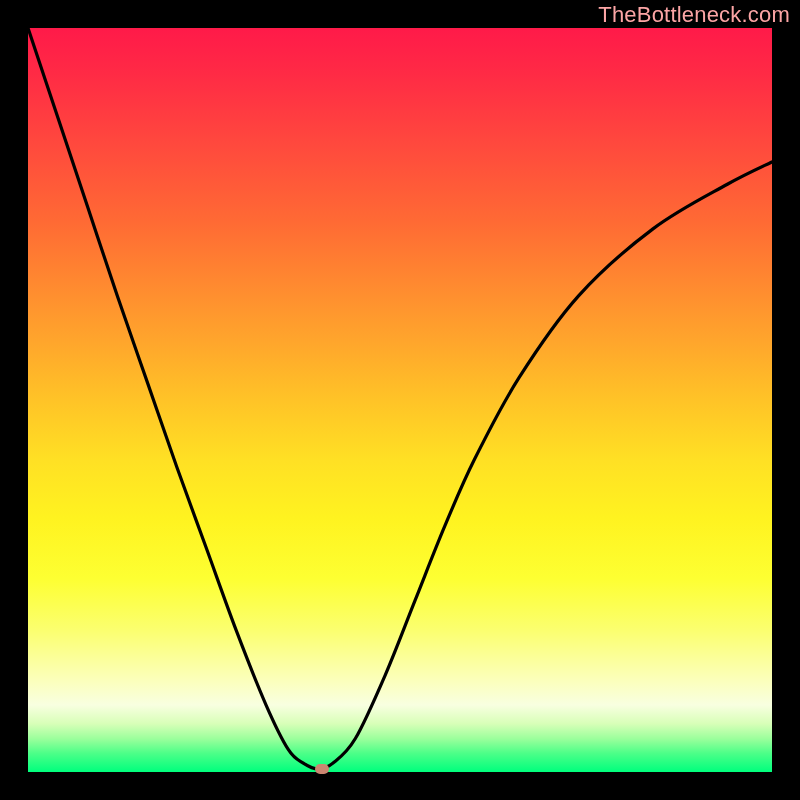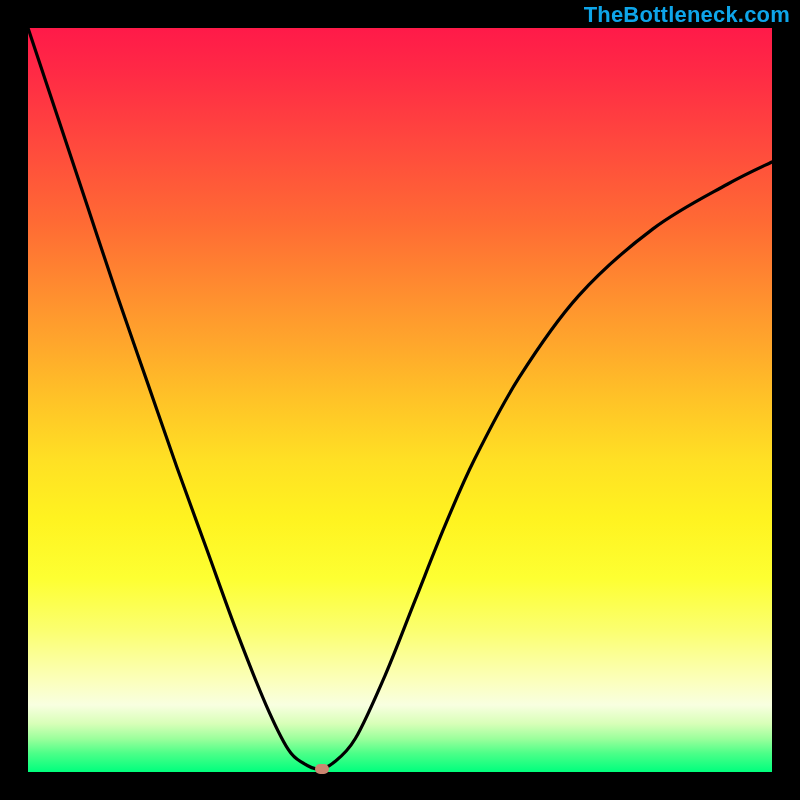--- a/index.html
+++ b/index.html
@@ -14,24 +14,24 @@
   .frame {
     position: relative;
     width: 800px;
     height: 800px;
     background: #000;
   }
   .attribution {
     position: absolute;
     top: 2px;
     right: 10px;
-    color: #0ea5e9;
+    color: #fca5a5;
     font-size: 22px;
     letter-spacing: 0.2px;
-    font-weight: 700;
+    font-weight: 400;
     z-index: 30;
   }
   .plot-area {
     position: absolute;
     left: 28px;
     top: 28px;
     width: 744px;
     height: 744px;
     background: linear-gradient(to bottom,
       #ff1a49 0%,

